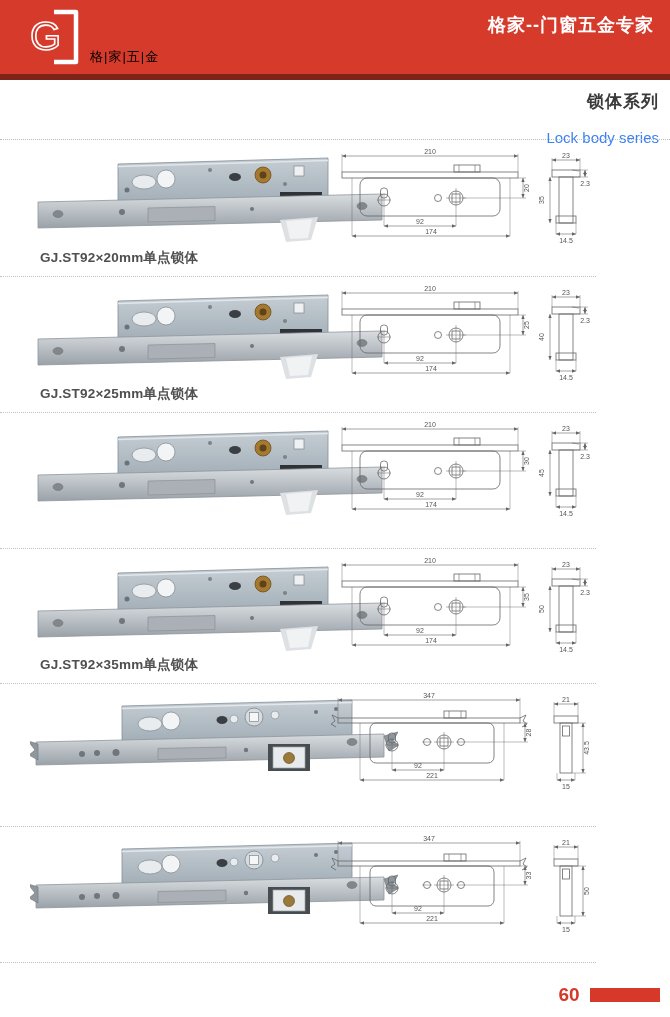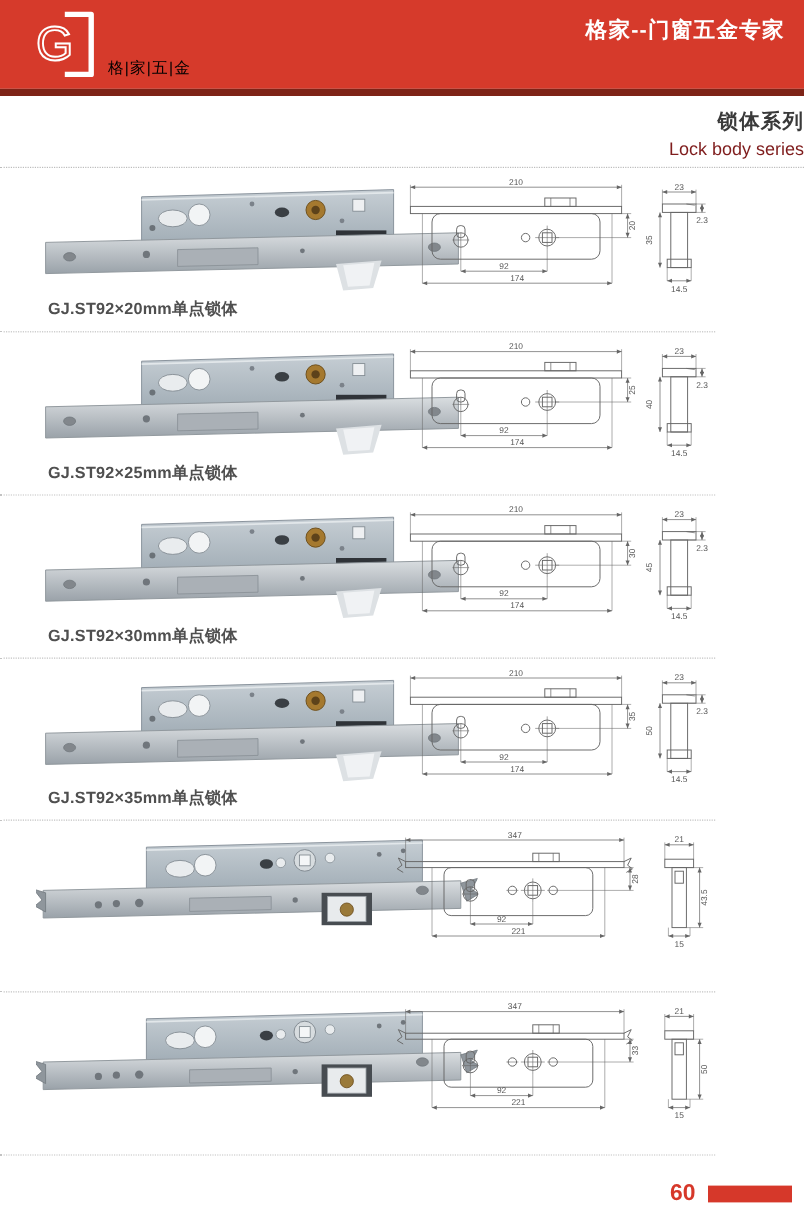--- a/index.html
+++ b/index.html
@@ -10,23 +10,23 @@
   
   .banner{position:absolute;top:0;left:0;width:670px;height:74px;background:#d63a2b;}
   .banner-stripe{position:absolute;top:74px;left:0;width:670px;height:6px;background:#7e2317;}
   .logo{position:absolute;left:26px;top:5px;width:60px;height:64px;}
   .brand-cn{position:absolute;left:90px;top:48px;color:#000000;font-size:13px;letter-spacing:1px;}
   .banner-right{position:absolute;right:16px;top:13px;text-align:center;color:#fff;}
   .banner-title-cn{font-size:18px;font-weight:bold;letter-spacing:1px;}
   .banner-title-en{font-size:10.5px;margin-top:5px;letter-spacing:.3px;}
 
   
-  .series-title{position:absolute;top:90px;right:0;text-align:right;}
+  .series-title{position:absolute;top:90px;right:11px;text-align:right;}
   .series-cn{font-size:17px;color:#3a3a3a;font-weight:bold;letter-spacing:1px;}
-  .series-en{font-size:15px;color:#7f1d1d;margin-top:3px;}
+  .series-en{font-size:15px;color:#3b82f6;margin-top:16px;}
 
   
   .products{position:absolute;top:139px;left:0;width:670px;border-top:1px dotted #bcbcbc;}
   .product-row{position:relative;width:596px;border-bottom:1px dotted #c2c2c2;box-sizing:border-box;}
   .photo{position:absolute;left:30px;top:8px;width:368px;height:96px;}
   .drawing{position:absolute;right:0px;top:6px;width:270px;height:102px;}
   .label{position:absolute;left:40px;bottom:9px;font-size:13.5px;font-weight:bold;color:#4f4f4f;letter-spacing:.2px;}
   svg{display:block;}
   svg text{font-family:"Liberation Sans",sans-serif;}
 
@@ -387,21 +387,20 @@
             <text x="217.7" y="54" font-size="7" fill="#555" text-anchor="middle" transform="rotate(-90 217.7 54)">45</text>
             <line x1="230" y1="77" x2="230" y2="88" stroke="#666" stroke-width="0.45"></line>
             <line x1="250" y1="77" x2="250" y2="88" stroke="#666" stroke-width="0.45"></line>
             <line x1="230" y1="88" x2="250" y2="88" stroke="#666" stroke-width="0.6"></line>
             <polygon points="230,88 234,86.3 234,89.7" fill="#666"></polygon>
             <polygon points="250,88 246,86.3 246,89.7" fill="#666"></polygon>
             <text x="240" y="0" font-size="7" fill="#555" text-anchor="middle"></text>
             <text x="240" y="97" font-size="7" fill="#555" text-anchor="middle">14.5</text>
           </svg>
         </div>
-    <div class="label">GJ.ST92×30mm单点锁体</div>
   </div>
       <div class="product-row" style="height: 135px;">
     <div class="photo">
           <svg width="368" height="96" viewBox="0 0 368 96">
             <defs>
               <linearGradient id="pg3" x1="0" y1="0" x2="0" y2="1">
                 <stop offset="0" stop-color="#d9dde0"></stop>
                 <stop offset="1" stop-color="#9aa2a9"></stop>
               </linearGradient>
               <linearGradient id="bg3" x1="0" y1="0" x2="0" y2="1">

